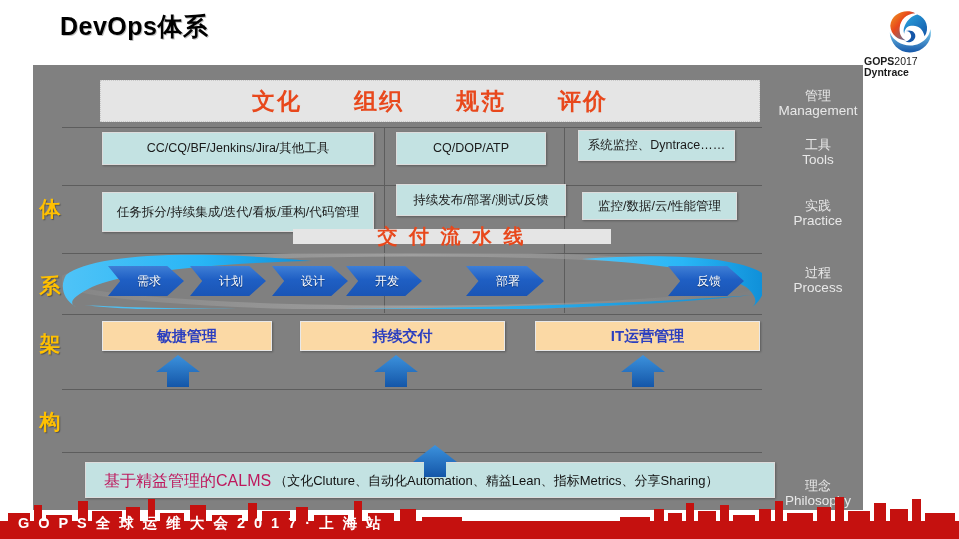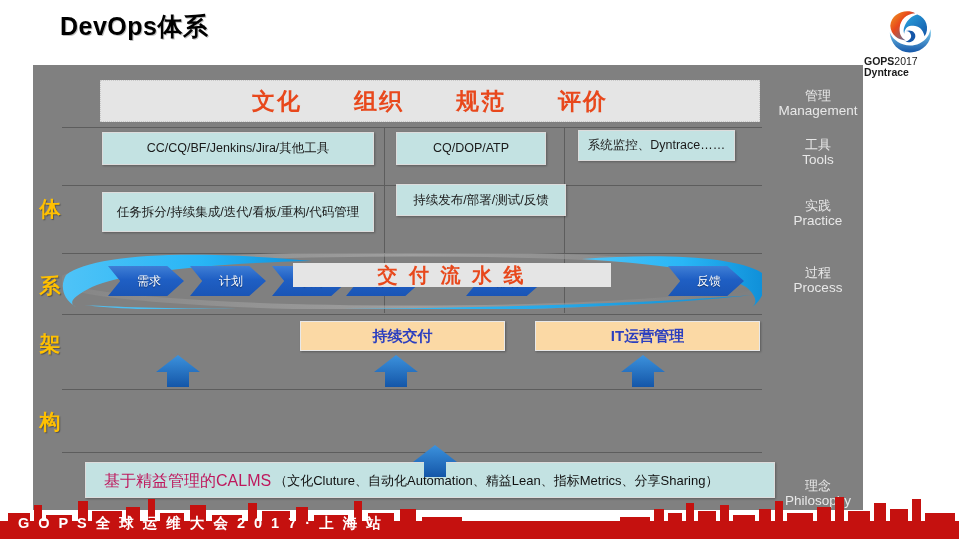--- a/index.html
+++ b/index.html
@@ -74,24 +74,23 @@
 
   
   #b-culture{
     left:100px;top:80px;width:660px;height:42px;
     font-size:23px;letter-spacing:2px;
   }
   #b-culture span{padding:0 26px;}
 
   
   #b-pipeline{
-    left:293px;top:229px;width:318px;height:24px;
+    left:293px;top:229px;width:318px;height:15px;
     font-size:20px;letter-spacing:3px;border:none;
     z-index:6;
-    margin-top:34px;
   }
 
   
   .pipezone{position:absolute;left:62px;top:253px;width:700px;height:56px;overflow:hidden;}
 
   .chev{
     position:absolute;height:30px;
     background:linear-gradient(to bottom,#3f7fd6 0%,#1f5fc4 45%,#1a55b5 100%);
     color:#ffffff;font-size:12px;
     display:flex;align-items:center;justify-content:center;
@@ -194,20 +193,21 @@
     <span>规范</span>
     <span>评价</span>
   </div>
 
   <div class="box box-cyan" style="left:102px;top:132px;width:272px;height:33px;">CC/CQ/BF/Jenkins/Jira/其他工具</div>
   <div class="box box-cyan" style="left:396px;top:132px;width:150px;height:33px;">CQ/DOP/ATP</div>
   <div class="box box-cyan" style="left:578px;top:130px;width:157px;height:31px;">系统监控、Dyntrace……</div>
 
   <div class="box box-cyan" style="left:102px;top:192px;width:272px;height:40px;padding:0 4px;">任务拆分/持续集成/迭代/看板/重构/代码管理</div>
   <div class="box box-cyan" style="left:396px;top:184px;width:170px;height:32px;">持续发布/部署/测试/反馈</div>
+  <div class="box box-cyan" style="left:582px;top:192px;width:155px;height:28px;">监控/数据/云/性能管理</div>
 
   <div class="pipezone">
     <svg width="700" height="56" viewBox="0 0 700 56">
       <defs>
         <linearGradient id="sw1" x1="0" y1="0" x2="1" y2="0">
           <stop offset="0%" stop-color="#4fc3f7"></stop>
           <stop offset="55%" stop-color="#29b6f6"></stop>
           <stop offset="100%" stop-color="#0f8fd8"></stop>
         </linearGradient>
         <linearGradient id="sw2" x1="0" y1="0" x2="1" y2="0">
@@ -237,20 +237,21 @@
   <div class="chev" style="left:346px;top:266px;width:76px;">
       <span class="lbl">开发</span>
     </div>
   <div class="chev" style="left:466px;top:266px;width:78px;">
       <span class="lbl">部署</span>
     </div>
   <div class="chev" style="left:668px;top:266px;width:76px;">
       <span class="lbl">反馈</span>
     </div>
 
+  <div class="box box-orange" style="left:102px;top:321px;width:170px;height:30px;">敏捷管理</div>
   <div class="box box-orange" style="left:300px;top:321px;width:205px;height:30px;">持续交付</div>
   <div class="box box-orange" style="left:535px;top:321px;width:225px;height:30px;">IT运营管理</div>
 
   <svg class="uparrow" style="left:155px;top:354px;" width="46" height="34" viewBox="0 0 46 34">
     <defs>
         <linearGradient id="ua" x1="0" y1="0" x2="0" y2="1">
           <stop offset="0%" stop-color="#3c92dd"></stop>
           <stop offset="100%" stop-color="#1456a8"></stop>
         </linearGradient>
       </defs>

